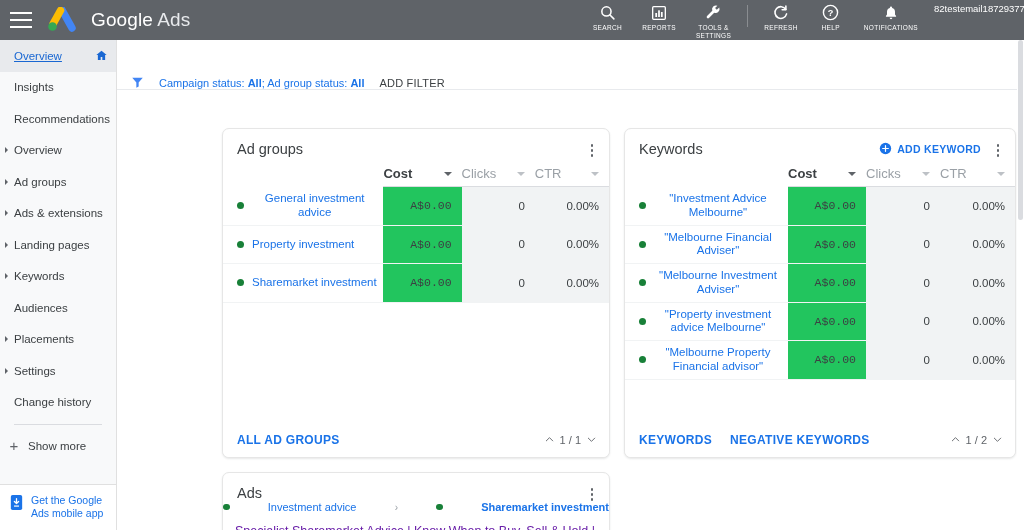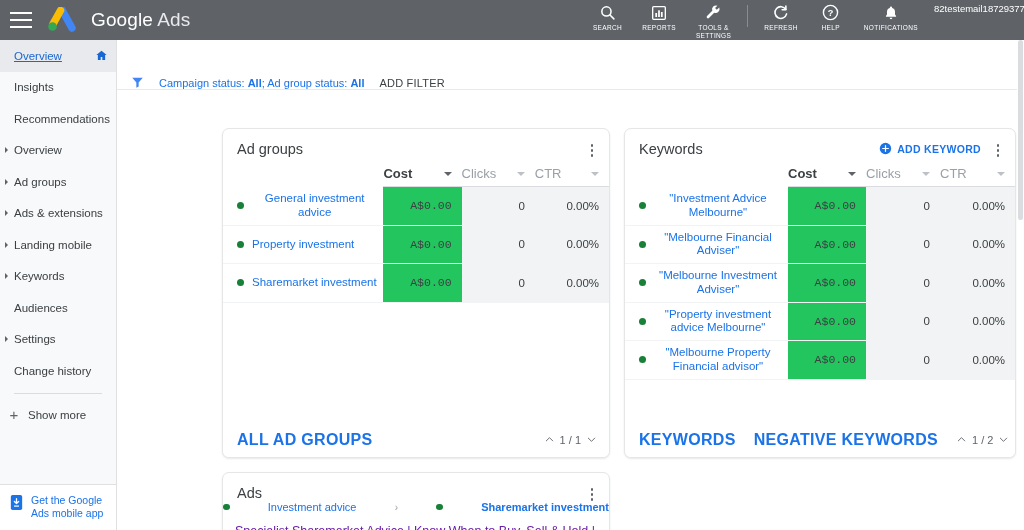--- a/index.html
+++ b/index.html
@@ -230,21 +230,21 @@
 
   .card-foot {
     position: absolute; bottom: 0; left: 0; right: 0;
     height: 36px;
     display: flex; align-items: center;
     padding: 0 12px 0 14px;
     background: #ffffff;
     border-top: 1px solid #ffffff;
   }
   .foot-link {
-    font-size: 16px; color: #1a73e8;
+    font-size: 12px; color: #1a73e8;
     font-weight: 700; letter-spacing: .3px;
     cursor: pointer; margin-right: 18px; white-space: nowrap;
   }
   .pager {
     margin-left: auto; display: flex; align-items: center;
     font-size: 11px; color: #5f6368;
   }
   .chev { width: 11px; height: 11px; cursor: pointer; }
   .pager-label { margin: 0 5px; white-space: nowrap; }
 
@@ -406,28 +406,32 @@
       <div class="nav-item">
         <span class="nav-arrow"></span>
         <span class="nav-label">Ad groups</span>
       </div>
       <div class="nav-item">
         <span class="nav-arrow"></span>
         <span class="nav-label">Ads &amp; extensions</span>
       </div>
       <div class="nav-item">
         <span class="nav-arrow"></span>
-        <span class="nav-label">Landing mobile</span>
+        <span class="nav-label">Landing pages</span>
       </div>
       <div class="nav-item">
         <span class="nav-arrow"></span>
         <span class="nav-label">Keywords</span>
       </div>
       <div class="nav-item">
         <span class="nav-label">Audiences</span>
+      </div>
+      <div class="nav-item">
+        <span class="nav-arrow"></span>
+        <span class="nav-label">Placements</span>
       </div>
       <div class="nav-item">
         <span class="nav-arrow"></span>
         <span class="nav-label">Settings</span>
       </div>
       <div class="nav-item">
         <span class="nav-label">Change history</span>
       </div>
     </div>
 

